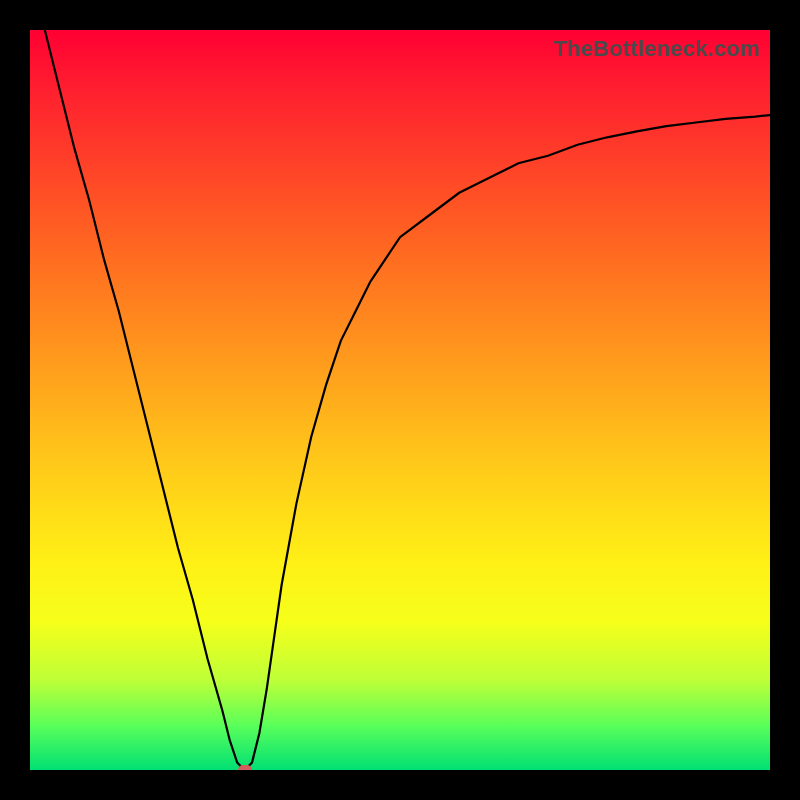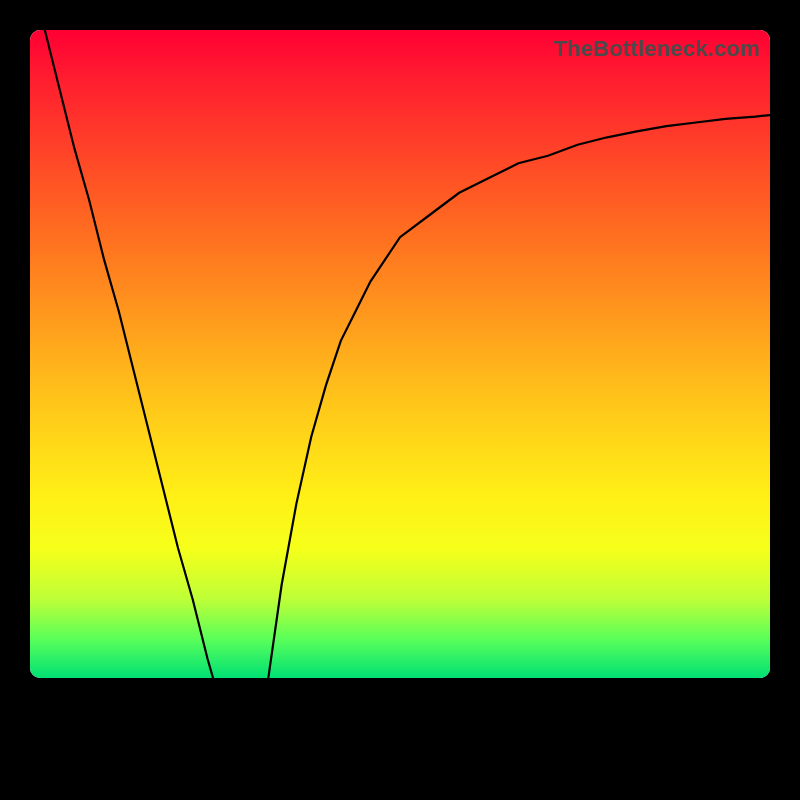--- a/index.html
+++ b/index.html
@@ -15,24 +15,23 @@
     width: 800px;
     height: 800px;
     background: #000;
     position: relative;
   }
   .plot-area {
     position: absolute;
     left: 30px;
     top: 30px;
     width: 740px;
-    height: 648px;
+    height: 740px;
     background: #fff;
     overflow: hidden;
-    border-radius: 10px;
   }
   
   .gradient {
     position: absolute;
     inset: 0;
     background: linear-gradient(
       to bottom,
       #ff0033 0%,
       #ff1f2f 8%,
       #ff3a2a 16%,

